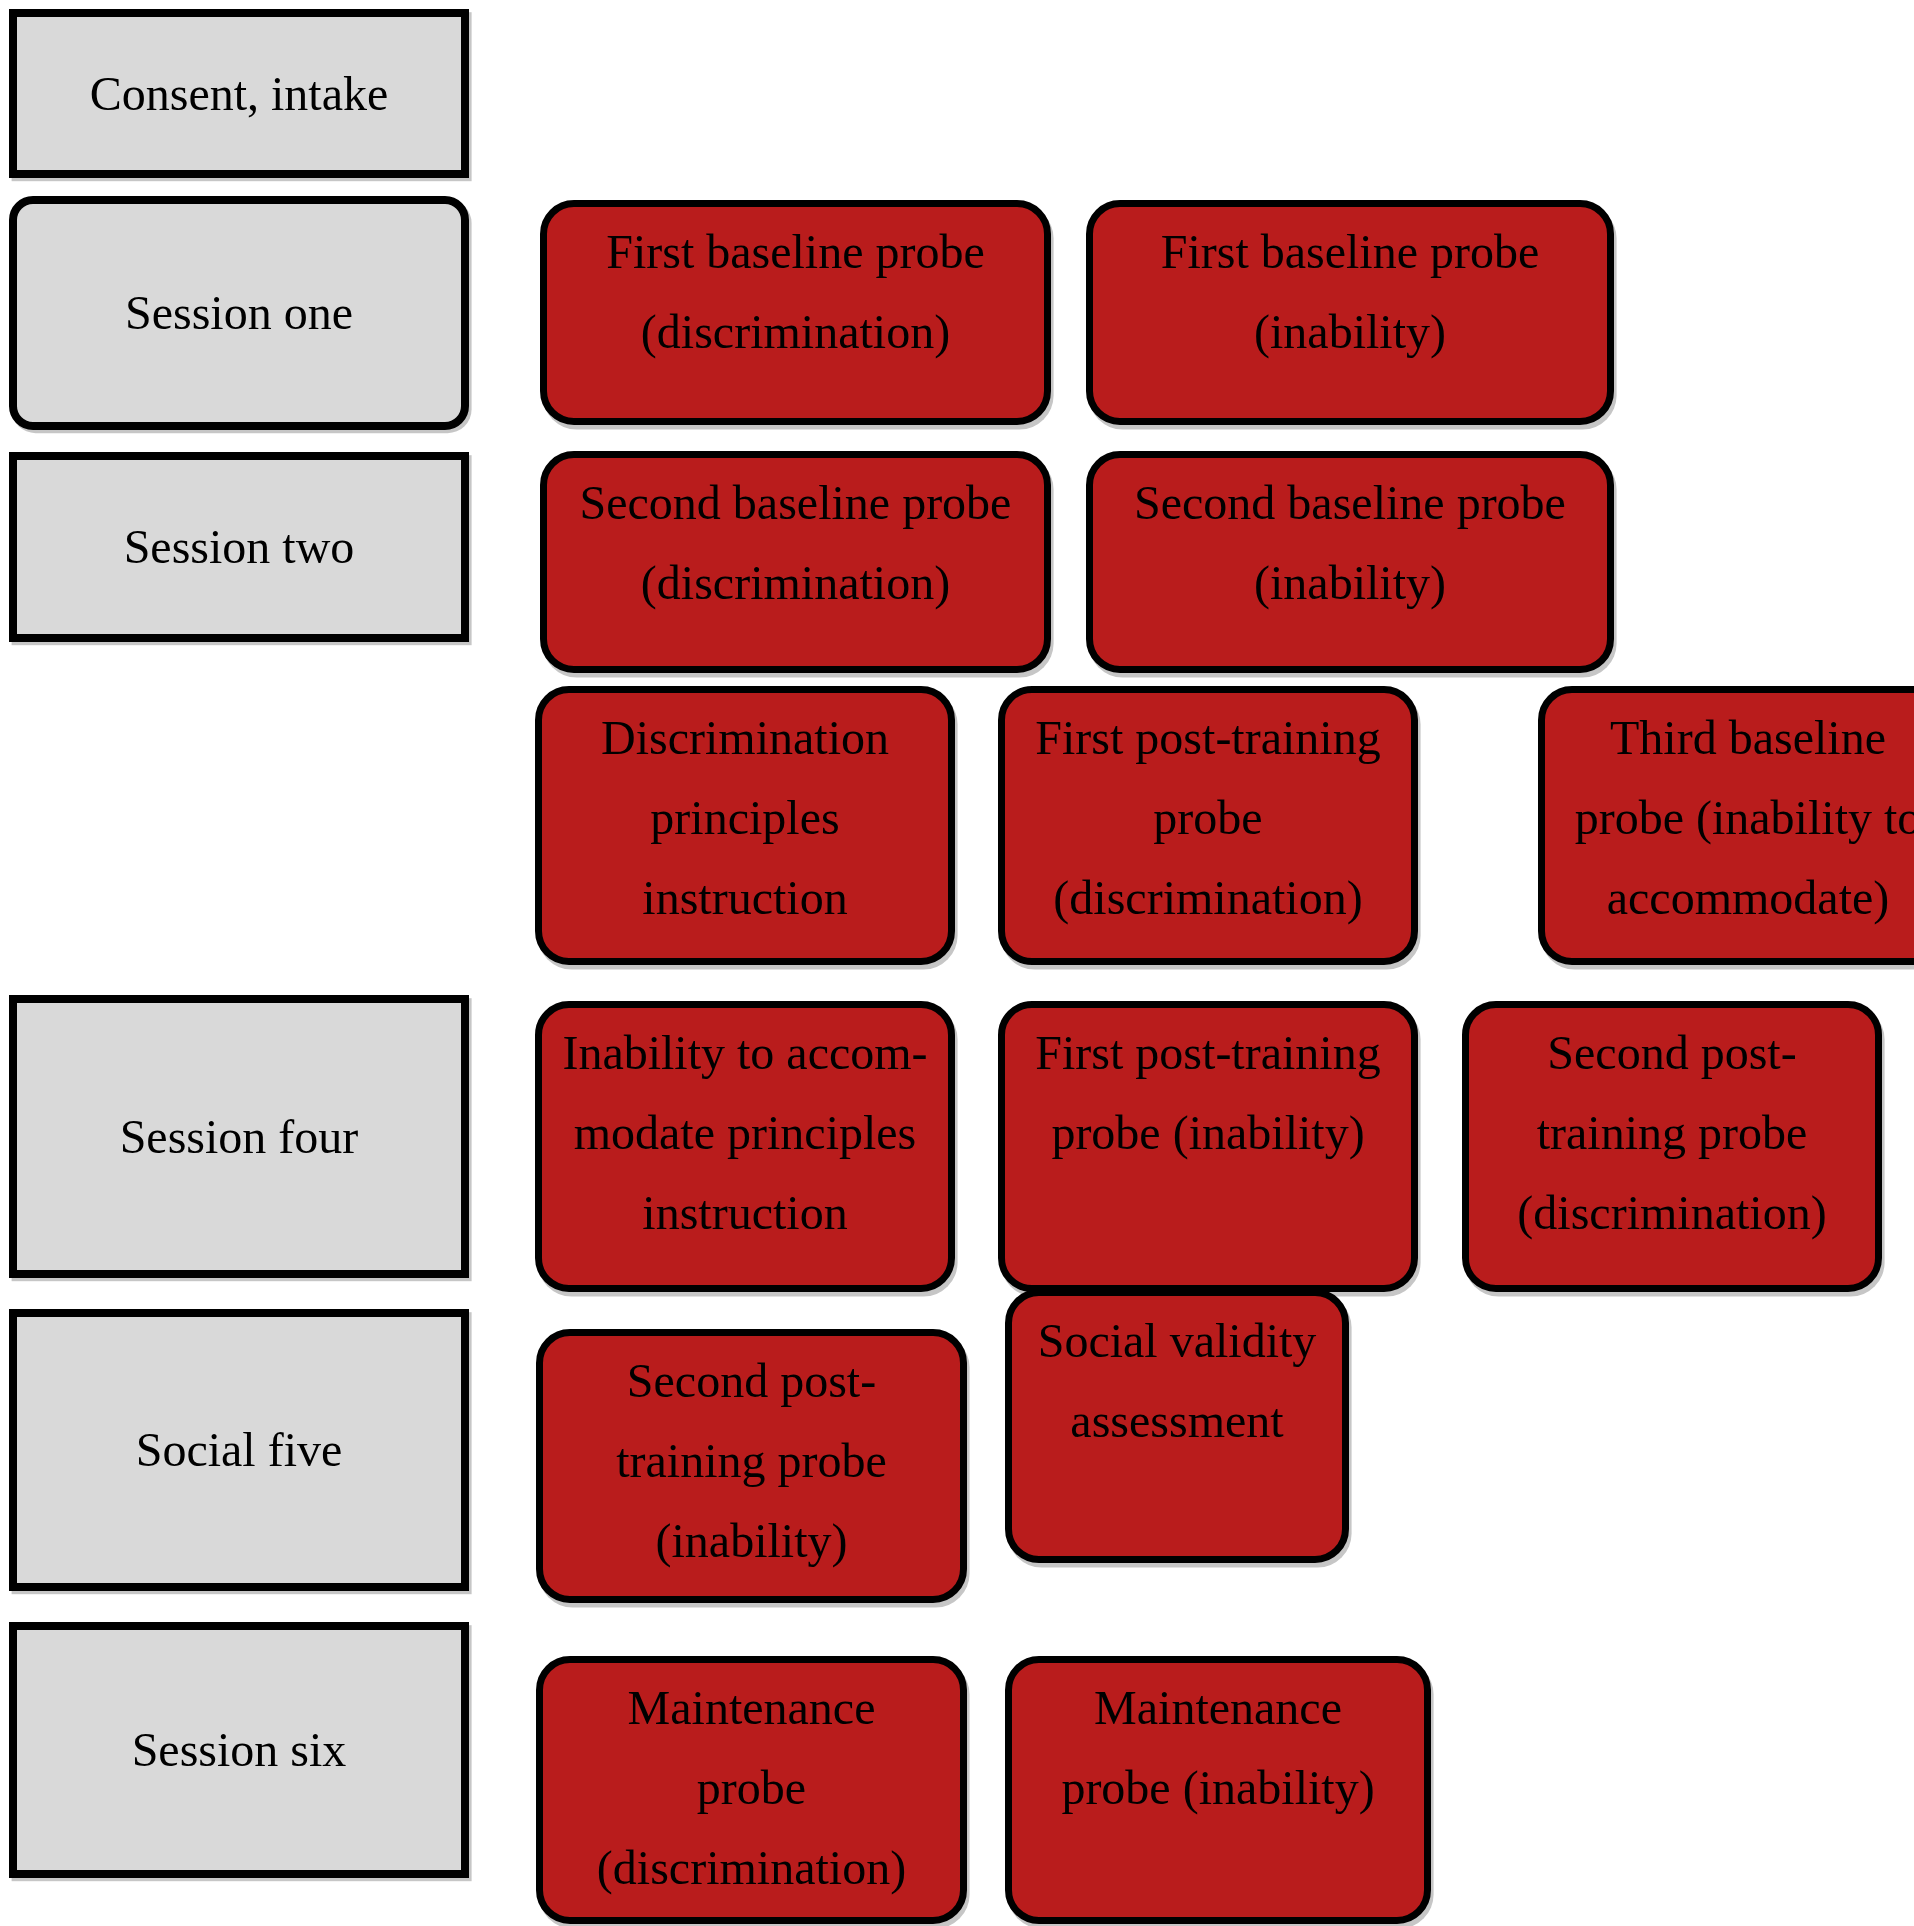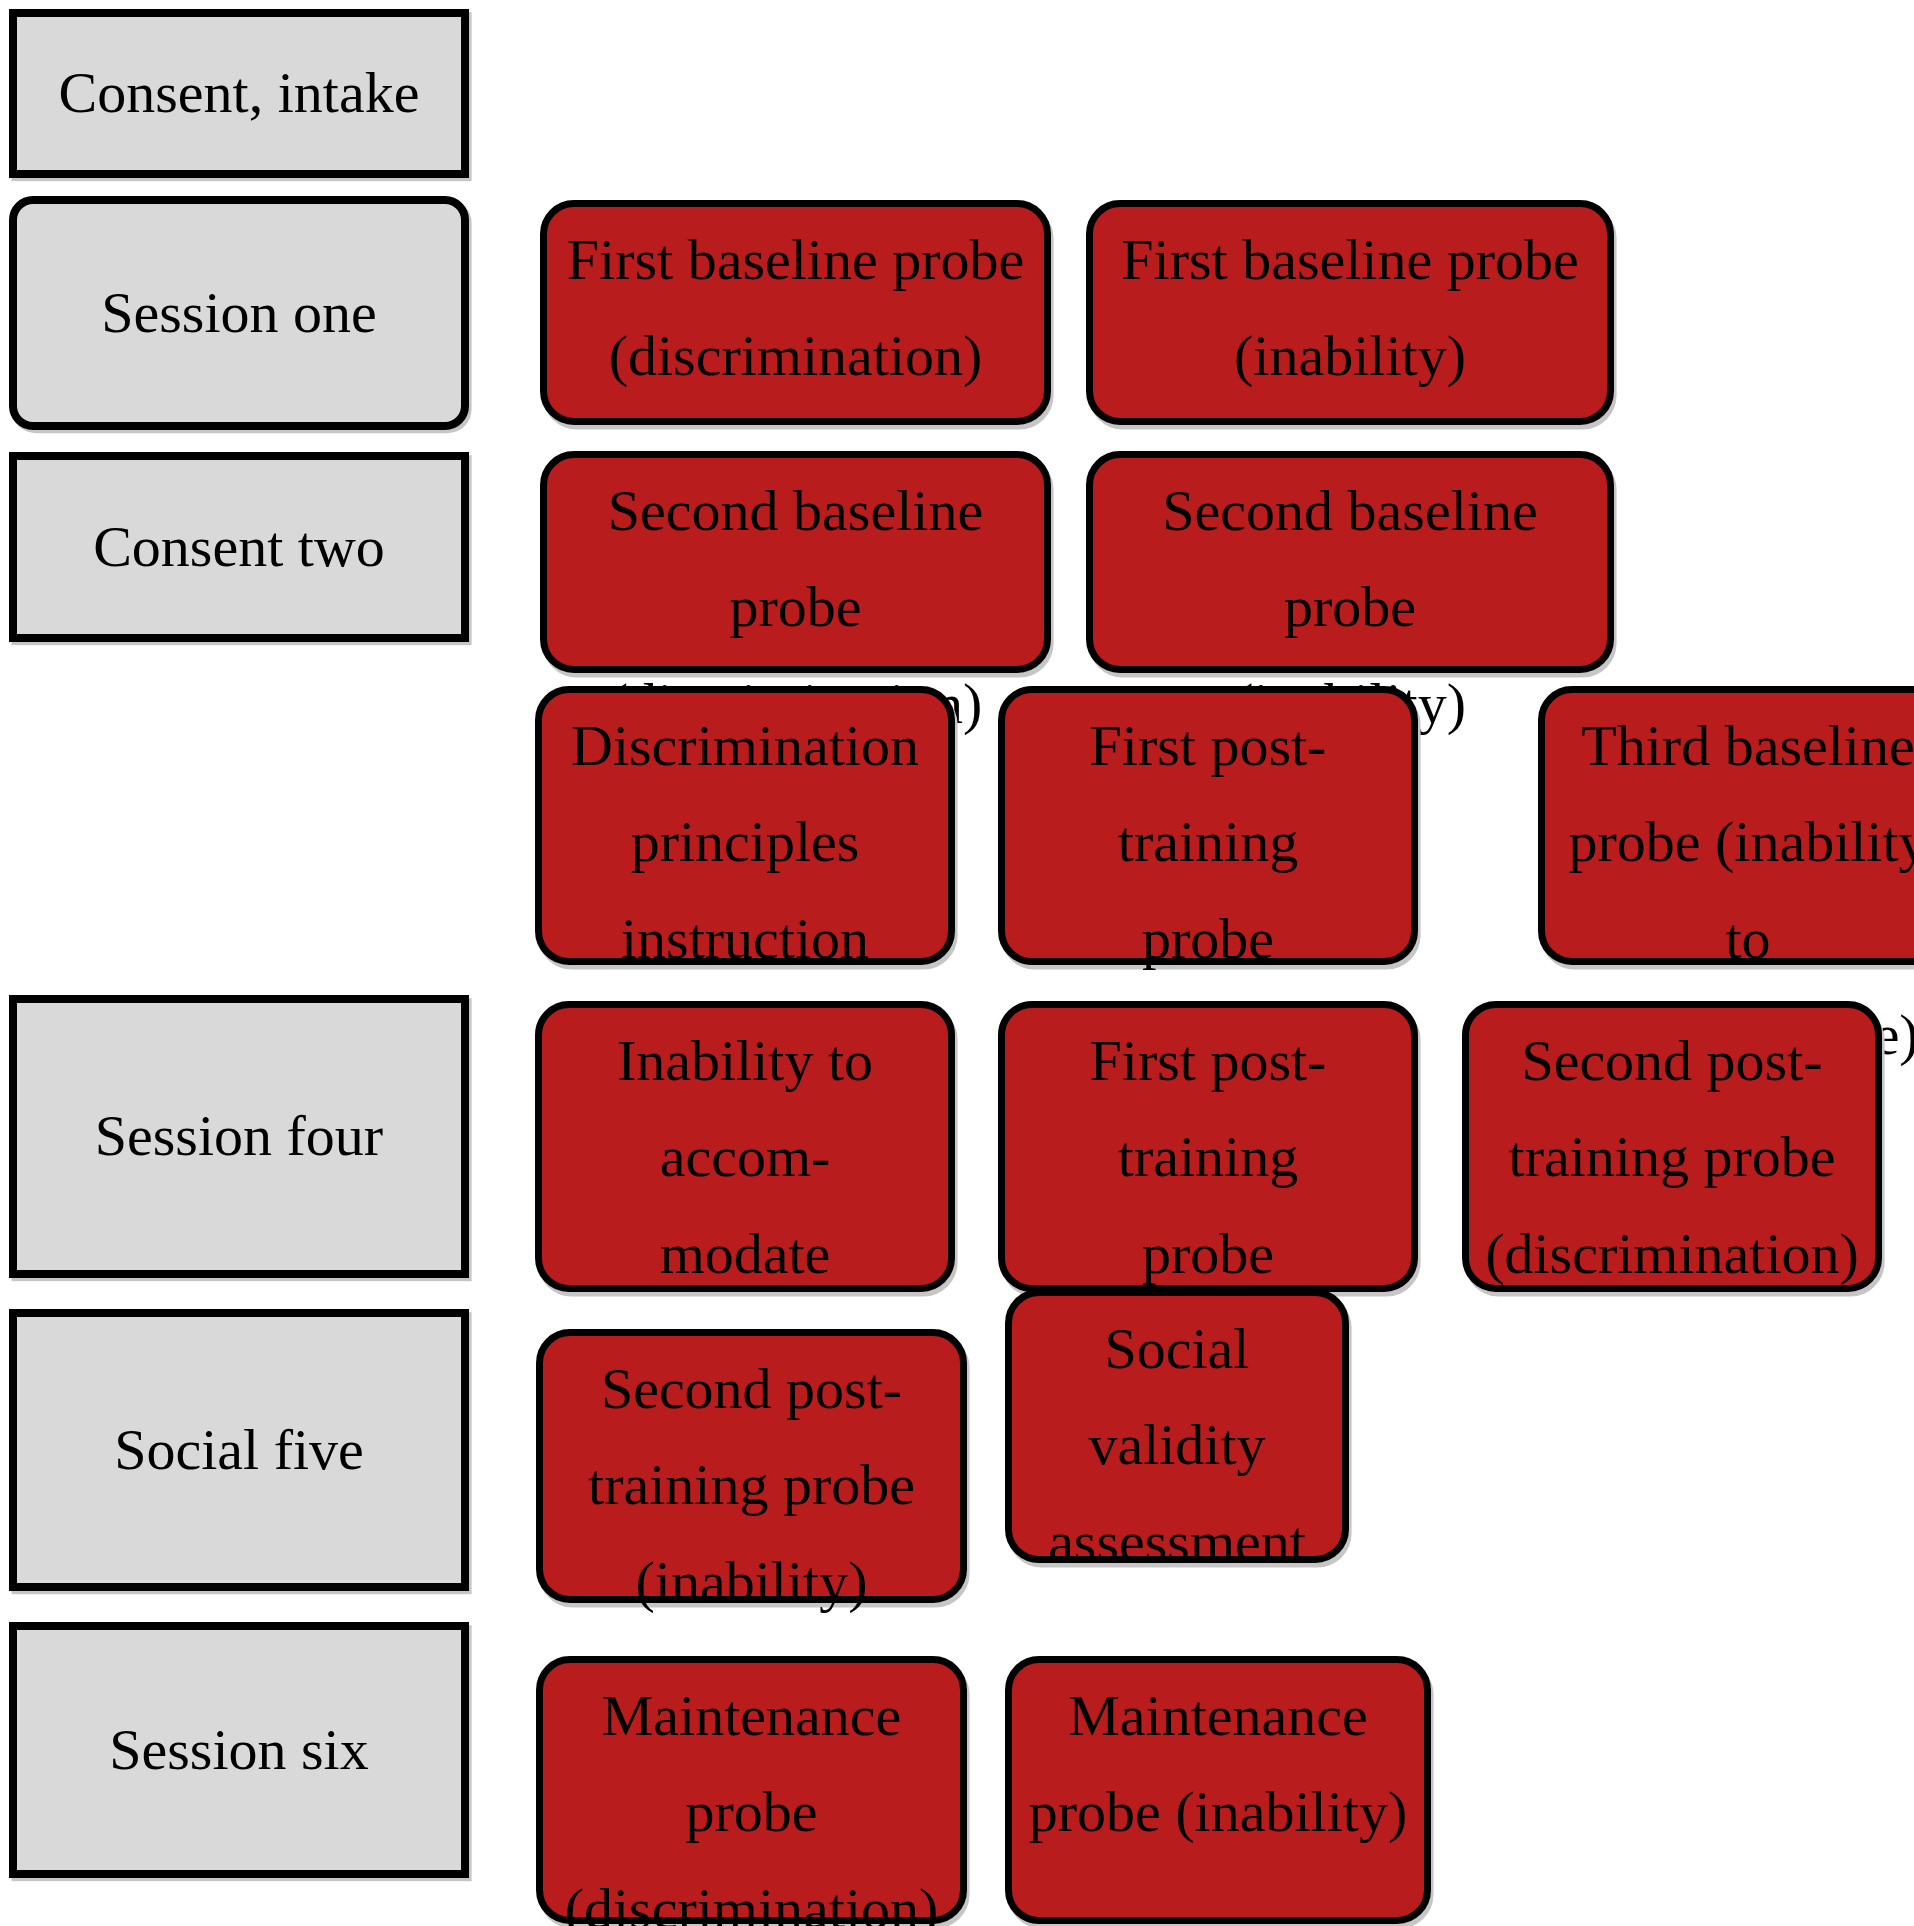--- a/index.html
+++ b/index.html
@@ -16,21 +16,21 @@
     color: #000000;
     overflow: hidden;
   }
   .box {
     position: absolute;
     box-sizing: border-box;
     display: flex;
     flex-direction: column;
     align-items: flex-start;
     text-align: center;
-    font-size: 58px;
+    font-size: 48px;
     line-height: 1.66;
   }
   .box span {
     display: block;
     width: 100%;
   }
   .session {
     background: #d9d9d9;
     border: 8.4px solid #000000;
     justify-content: center;
@@ -53,21 +53,21 @@
 
   <div class="box session" style="left:9px; top:9px; width:460px; height:169px;">
     <span>Consent, intake</span>
   </div>
 
   <div class="box session" style="left:9px; top:196px; width:460px; height:234px;border-radius:24px;">
     <span>Session one</span>
   </div>
 
   <div class="box session" style="left:9px; top:452px; width:460px; height:190px;">
-    <span>Consent two</span>
+    <span>Session two</span>
   </div>
 
 
   <div class="box session" style="left:9px; top:995px; width:460px; height:283px;">
     <span>Session four</span>
   </div>
 
   <div class="box session" style="left:9px; top:1309px; width:460px; height:282px;">
     <span>Social five</span>
   </div>

